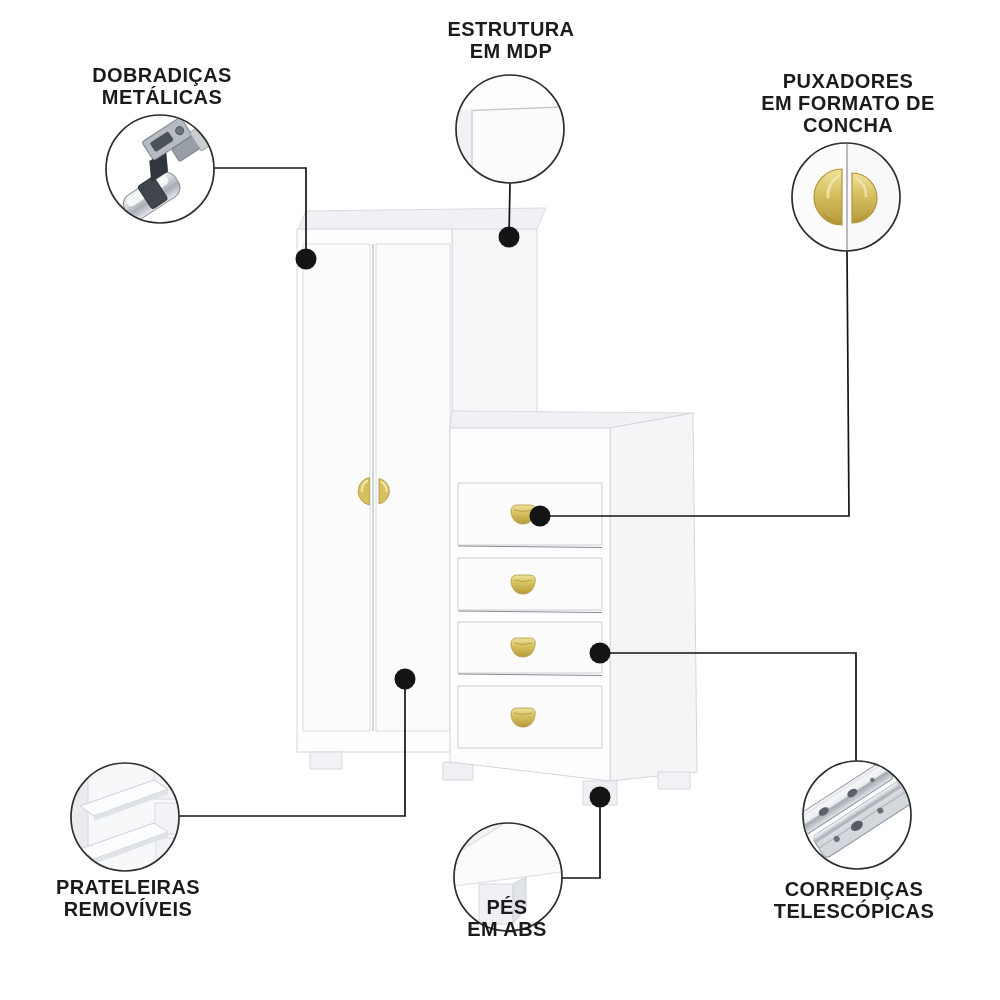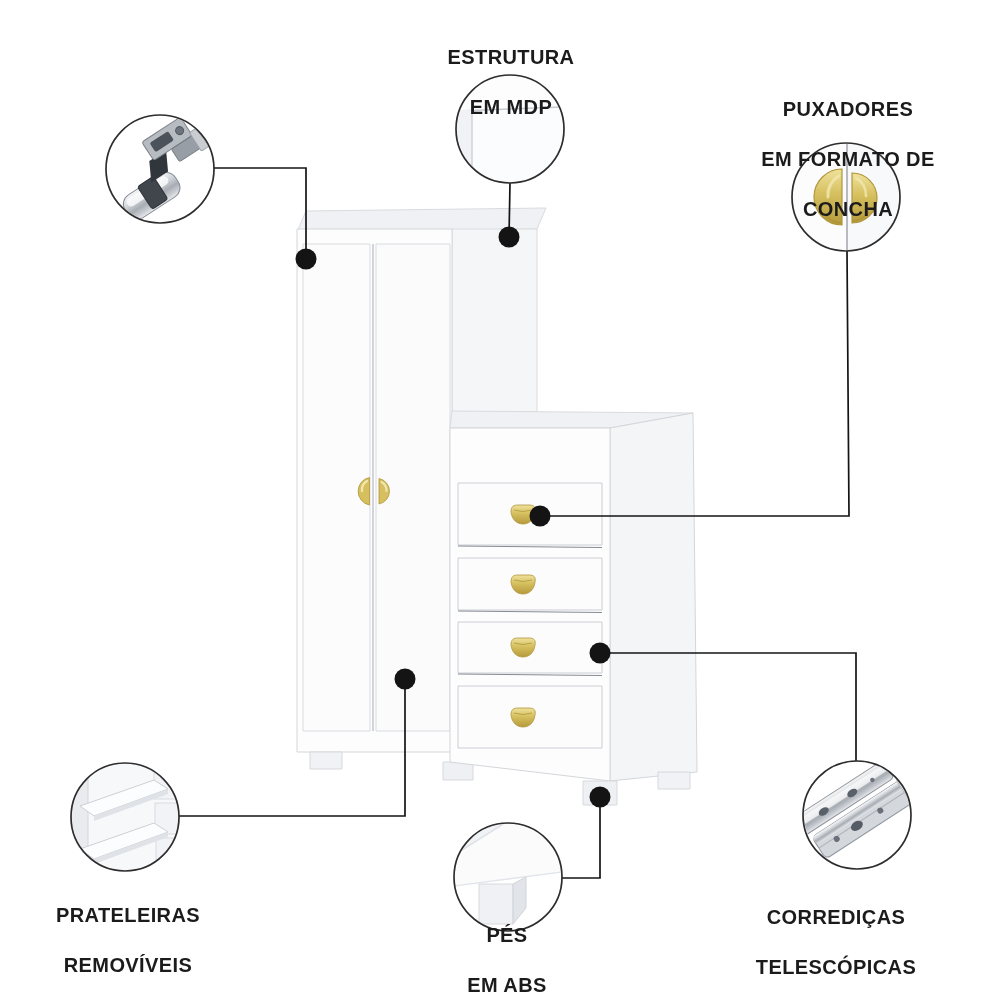--- a/index.html
+++ b/index.html
@@ -16,21 +16,21 @@
     position: absolute;
     transform: translateX(-50%);
     text-align: center;
     font-size: 20px;
     line-height: 22px;
     font-weight: 700;
     letter-spacing: 0.4px;
     color: #1b1b1b;
     white-space: nowrap;
   }
-  .label span { display: block; margin-top: 28px; }
+  .label span { display: block; }
 </style>
 </head>
 <body>
 
 <div class="stage">
 
   <svg class="scene" width="1000" height="1000" viewBox="0 0 1000 1000">
     <defs>
       <linearGradient id="metalV" x1="0" y1="0" x2="0" y2="1">
         <stop offset="0" stop-color="#f7f8f9"></stop>
@@ -213,20 +213,24 @@
     <g>
       <circle cx="306" cy="259" r="10.5" fill="#141414"></circle>
       <circle cx="509" cy="237" r="10.5" fill="#141414"></circle>
       <circle cx="540" cy="516" r="10.5" fill="#141414"></circle>
       <circle cx="405" cy="679" r="10.5" fill="#141414"></circle>
       <circle cx="600" cy="797" r="10.5" fill="#141414"></circle>
       <circle cx="600" cy="653" r="10.5" fill="#141414"></circle>
     </g>
   </svg>
 
+  <div class="label" style="left:162px; top:64px">
+    <span>DOBRADIÇAS</span>
+    <span>METÁLICAS</span>
+  </div>
 
   <div class="label" style="left:511px; top:18px">
     <span>ESTRUTURA</span>
     <span>EM MDP</span>
   </div>
 
   <div class="label" style="left:848px; top:70px">
     <span>PUXADORES</span>
     <span>EM FORMATO DE</span>
     <span>CONCHA</span>
@@ -235,18 +239,18 @@
   <div class="label" style="left:128px; top:876px">
     <span>PRATELEIRAS</span>
     <span>REMOVÍVEIS</span>
   </div>
 
   <div class="label" style="left:507px; top:896px">
     <span>PÉS</span>
     <span>EM ABS</span>
   </div>
 
-  <div class="label" style="left:836px; top:878px">
+  <div class="label" style="left:854px; top:878px">
     <span>CORREDIÇAS</span>
     <span>TELESCÓPICAS</span>
   </div>
 
 </div>
 
 </body></html>

